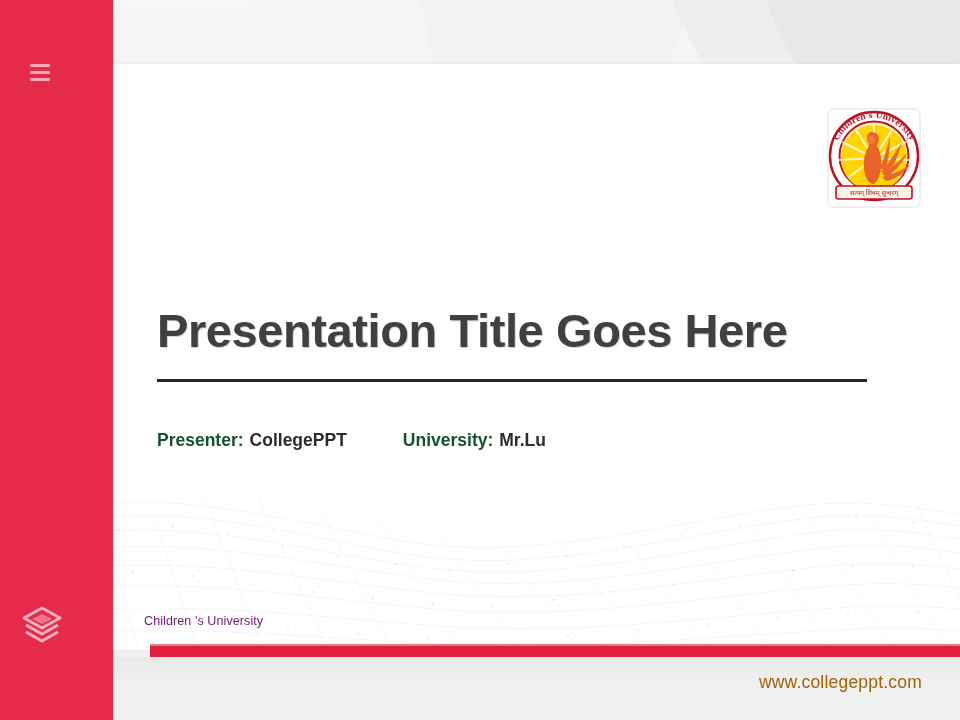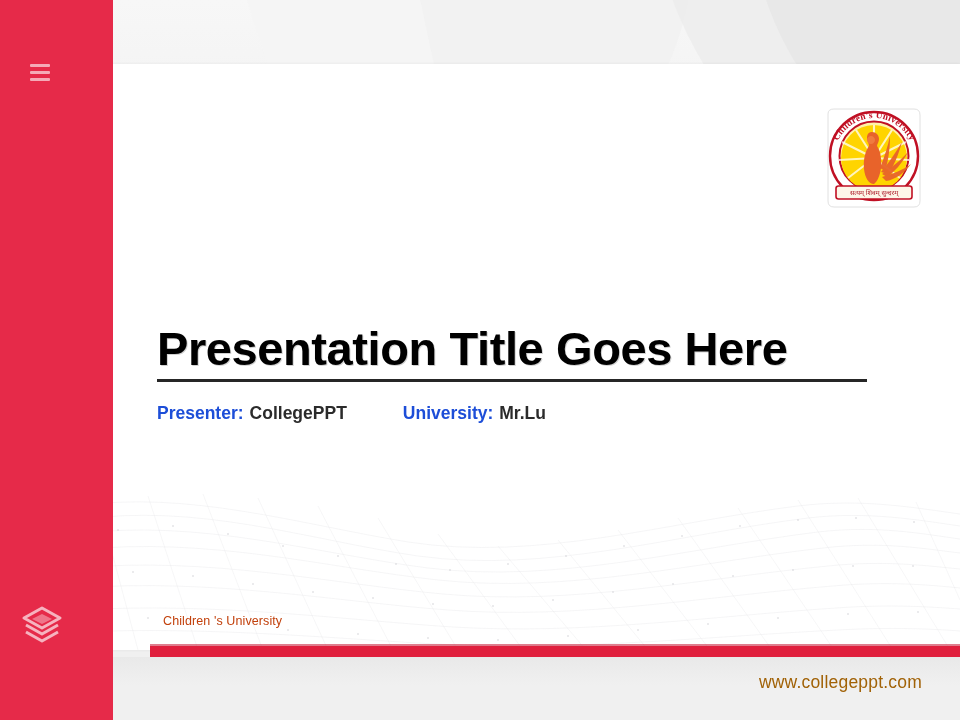--- a/index.html
+++ b/index.html
@@ -50,40 +50,40 @@
     background:#ffffff; overflow:hidden; z-index:3;
     box-shadow:0 0 3px rgba(0,0,0,.07);
   }
   .mesh { position:absolute; left:0; bottom:0; width:882px; height:190px; opacity:.55; }
 
   
   .emblem { position:absolute; left:740px; top:42px; width:112px; height:108px; }
 
   
   .title {
-    position:absolute; left:79px; top:260px; width:730px;
-    font-size:47px; font-weight:bold; color:#000000;
+    position:absolute; left:79px; top:242px; width:730px;
+    font-size:47px; font-weight:bold; color:#404040;
     letter-spacing:-.4px; line-height:1.05; white-space:nowrap;
     text-shadow:1px 1px 0 rgba(0,0,0,.18);
   }
   .rule {
     position:absolute; left:79px; top:315px; width:710px; height:3px;
     background:#262626;
   }
   .credits {
     position:absolute; left:79px; top:339px; display:flex; align-items:baseline;
     font-size:17.5px; font-weight:bold; white-space:nowrap;
   }
-  .credits .lbl { color:#1d4ed8;text-align:right; }
-  .credits .val { color:#2b2b2b; margin-left:6px; }
+  .credits .lbl { color:#14532d;text-align:right; }
+  .credits .val { color:#2b2b2b; margin-left:6px;margin-top:27px; }
   .credits .gap { display:inline-block; width:56px; }
 
   .footer-note {
-    position:absolute; left:85px; top:550px;
-    font-size:12.5px; color:#c2410c; letter-spacing:.1px;
+    position:absolute; left:66px; top:550px;
+    font-size:12.5px; color:#701a75; letter-spacing:.1px;
   }
 
   
   .redbar {
     position:absolute; left:150px; top:646px; width:810px; height:11px;
     background:#e01f3d; z-index:6;
   }
   .redbar:after{
     content:""; position:absolute; left:0; top:-2px; width:100%; height:2px;
     background:#c4122f; opacity:.55;

